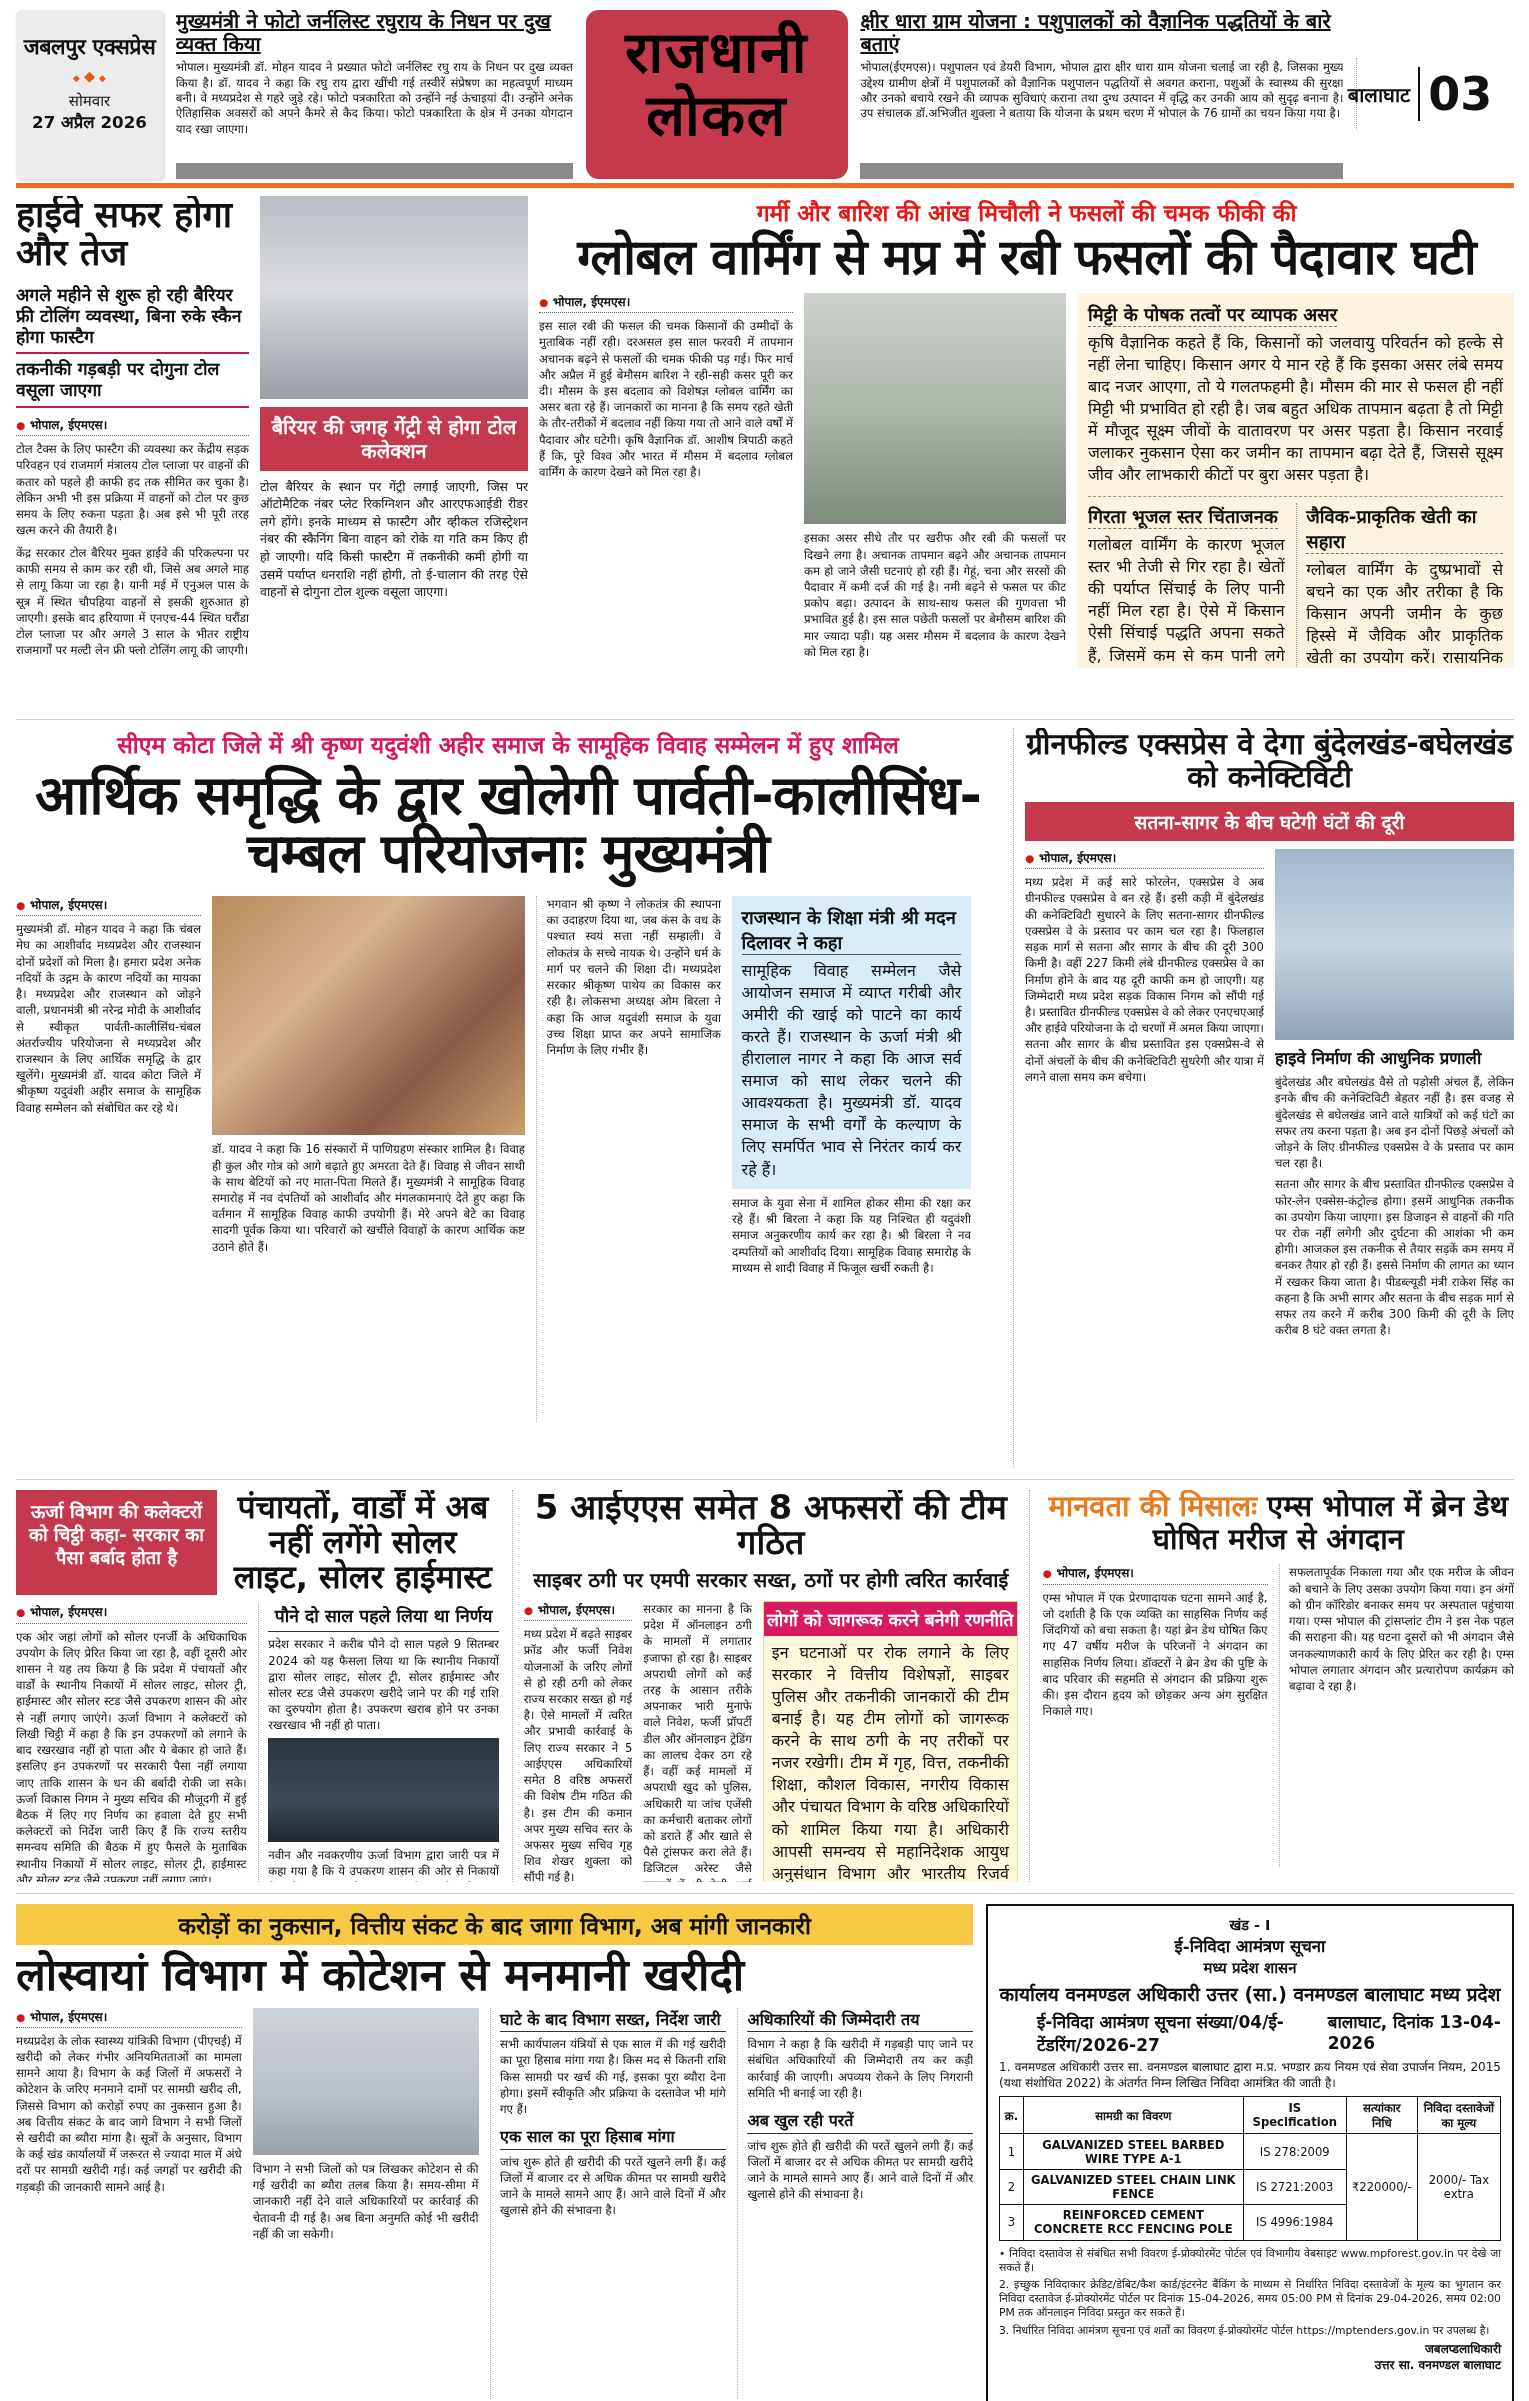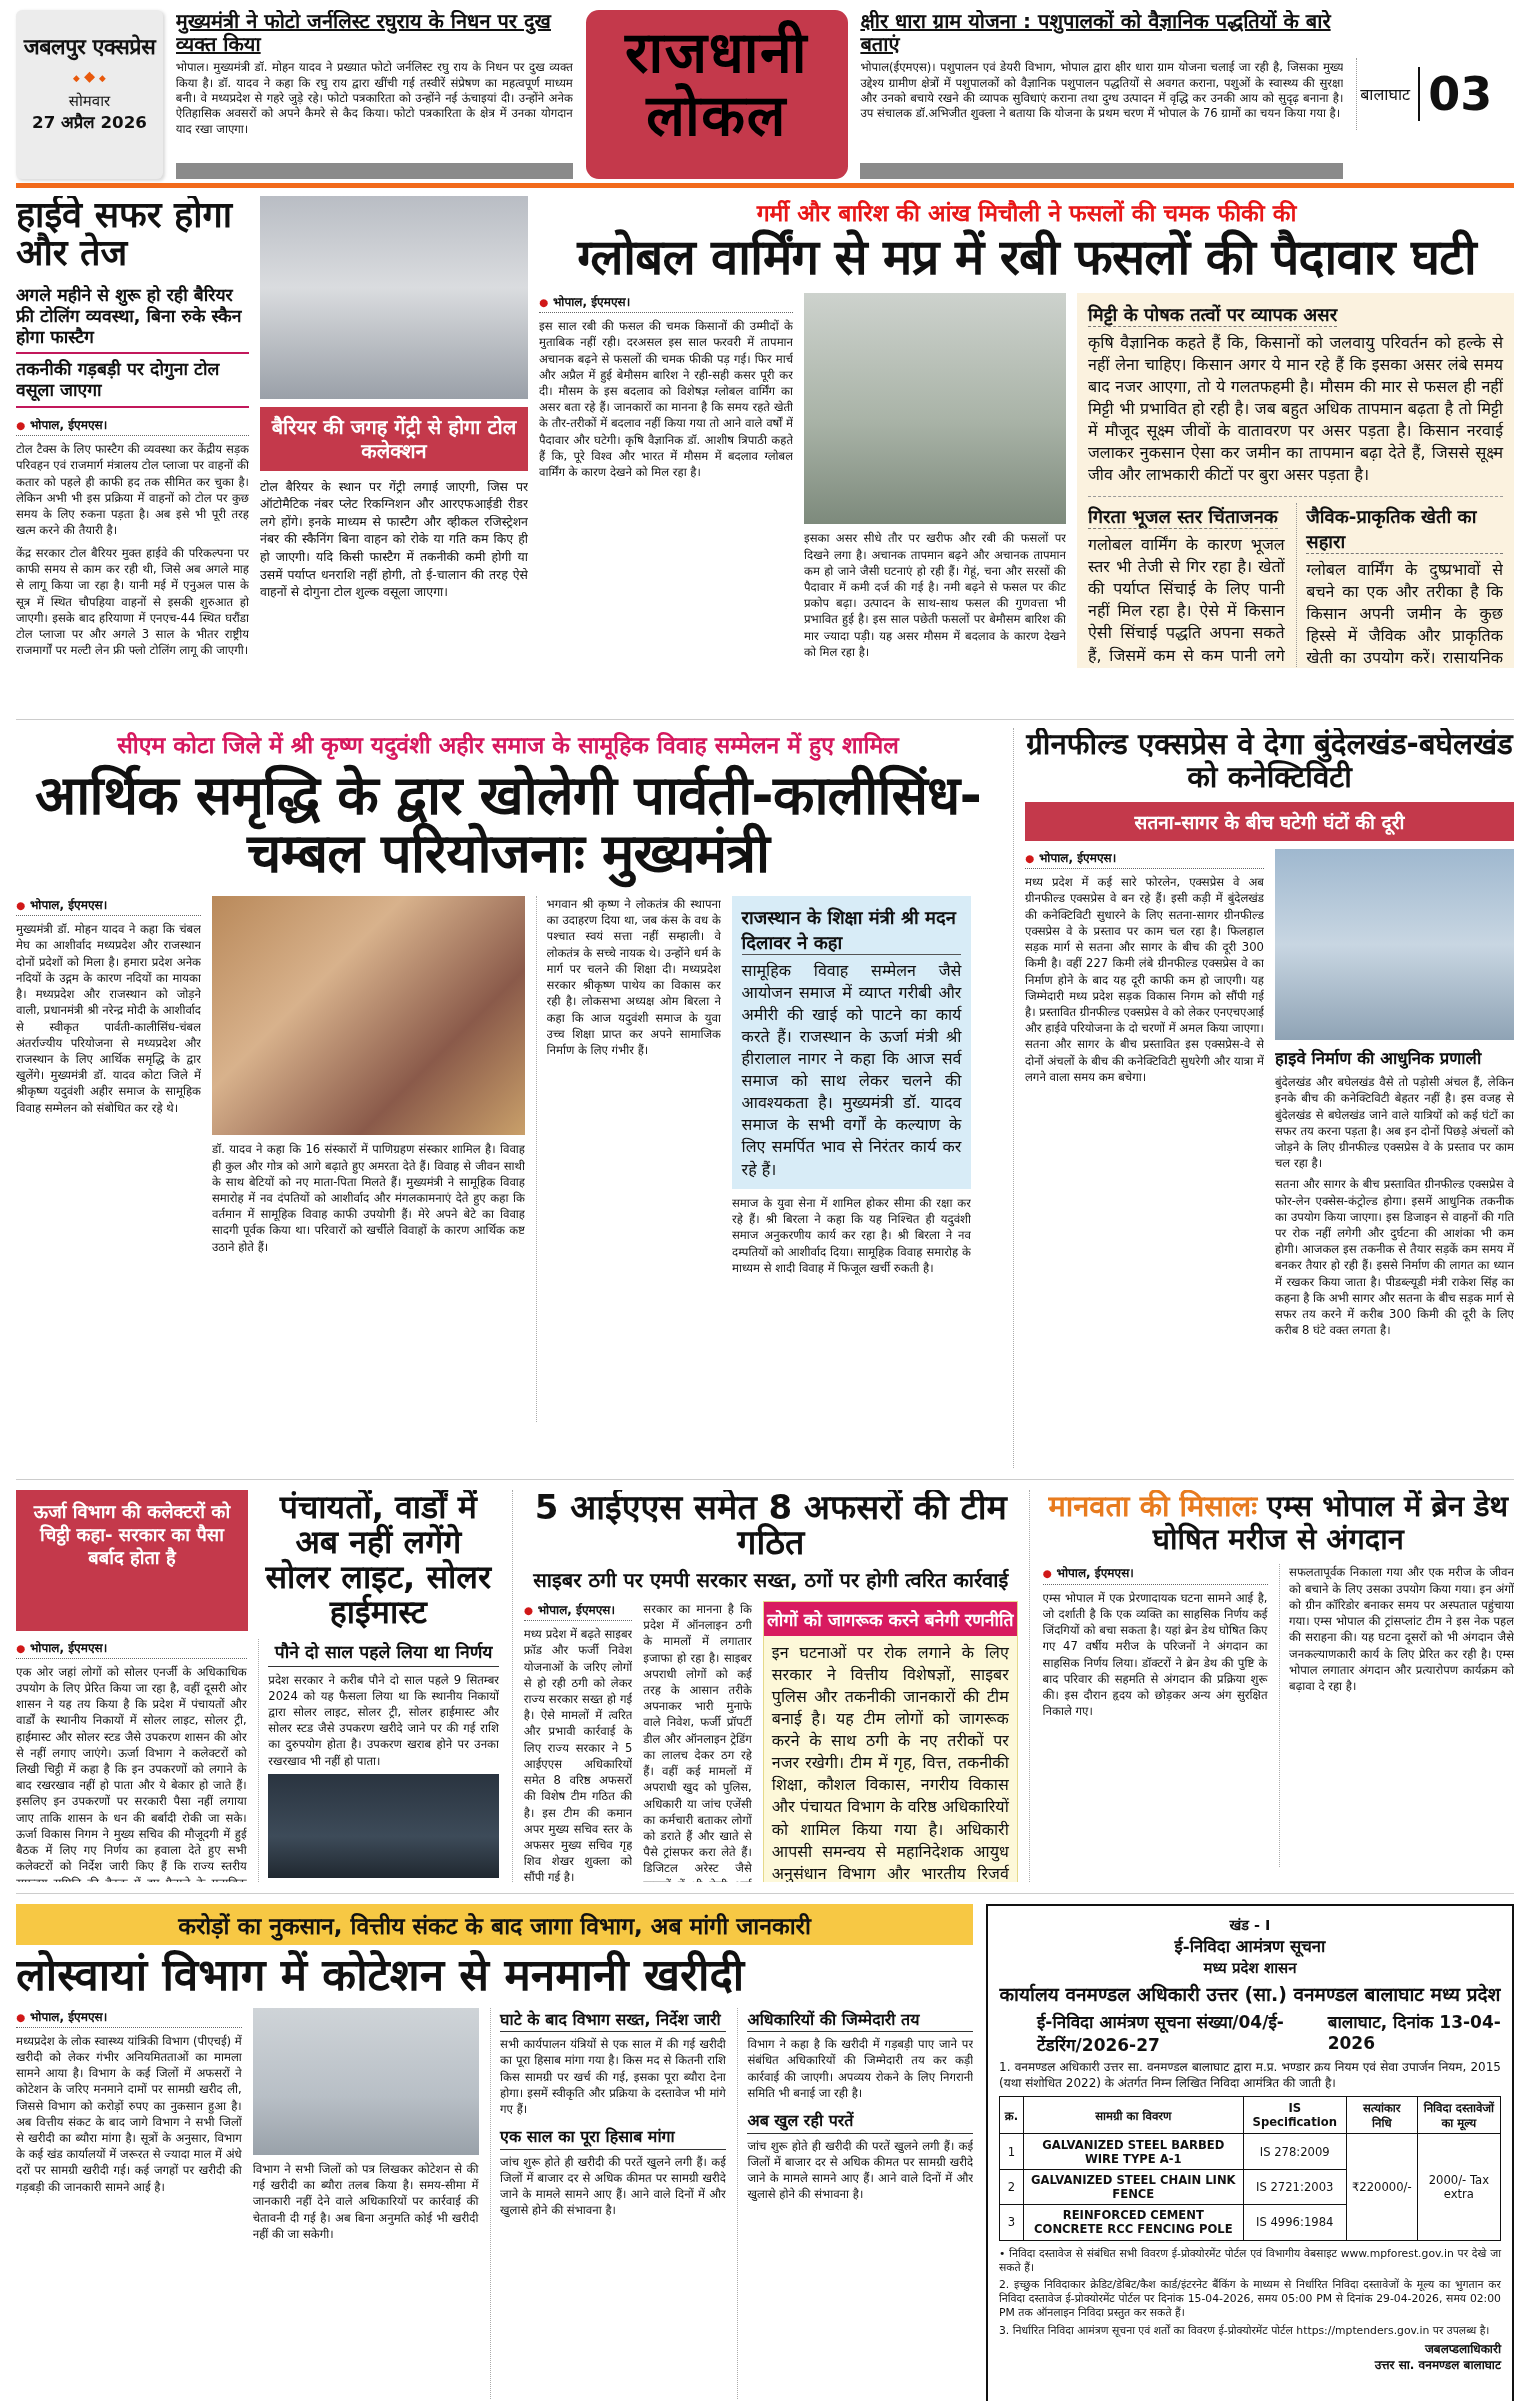--- a/index.html
+++ b/index.html
@@ -16,21 +16,21 @@
   .masthead .mday { font-size:15px; margin-top:3.2px; }
   .masthead .mdate { font-size:16.7px; font-weight:700; }
   .topstory { overflow:hidden; display:flex; flex-direction:column; }
   .ts-a { width:397px; } .ts-b { width:483px; }
   .ts-head { font-size:20px; font-weight:800; text-decoration:underline; line-height:1.15; margin-bottom:4.8px; }
   .ts-body { font-size:11.6px; line-height:1.32; text-align:justify; flex:1; overflow:hidden; }
   .graybar { height:16px; background:#8a8a8a; margin-top:4.8px; }
   .badge { width:262px; background:#c4394b; border-radius:12.8px; color:#000000; text-align:center; font-weight:700; padding-top:11px; }
   .badge div { font-size:57px; line-height:1.12; letter-spacing:1.6px; }
   .pageno { width:136px; display:flex; align-items:center; justify-content:flex-end; gap:8px; border-left:1.6px dotted #999; padding-left:8px; align-self:center; height:72px; }
-  .pageno .ploc { font-size:16px; font-weight:400; }
+  .pageno .ploc { font-size:20px; font-weight:700; }
   .pageno .pnum { font-size:46px; font-weight:800; border-left:2.4px solid #111; padding-left:8px; }
   .orange-rule { height:4.8px; background:#f26a1b; margin:4.8px 0 8px; }
 
   
   .byline { font-weight:700; font-size:12px; border-bottom:0.8px dotted #666; padding-bottom:2.4px; margin-bottom:4.8px; }
   .byline .dot { color:#d01818; font-size:10.4px; margin-right:4.8px; }
   .p { font-size:11.6px; line-height:1.4; text-align:justify; overflow:hidden; }
   .vsep { border-left:0.8px dotted #aaa; }
 
   
@@ -75,21 +75,21 @@
   .gf-row { display:flex; gap:11px; height:606px; }
   .gf-c1 { width:239px; overflow:hidden; }
   .gf-c2 { flex:1; overflow:hidden; }
   .express-photo { height:191px; background:linear-gradient(180deg,#9fb8cf,#c8d6e2 50%,#8fa3b5); margin-bottom:6.4px; }
   .gf-cap { font-size:16.7px; font-weight:800; margin-bottom:4.8px; }
 
   
   .row4 { display:flex; gap:12.8px; height:403px; margin-top:11px; border-top:0.8px solid #ccc; padding-top:9.6px; }
   .solar { width:483px; overflow:hidden; }
   .solar-hdr { display:flex; gap:9.6px; margin-bottom:8px; }
-  .solar-redbox { width:232px; background:#c4394b; color:#fff; font-weight:800; font-size:18.3px; line-height:1.25; text-align:center; padding:11px 6.4px; }
+  .solar-redbox { width:201px; background:#c4394b; color:#fff; font-weight:800; font-size:18.3px; line-height:1.25; text-align:center; padding:11px 6.4px; }
   .solar-head { flex:1; font-size:32px; font-weight:800; line-height:1.1; text-align:center; align-self:center; }
   .solar-row { display:flex; gap:11px; height:295px; }
   .solar-row > div { flex:1; overflow:hidden; }
   .solar-sub { font-size:17.5px; font-weight:800; text-align:center; border-bottom:1.6px solid #333; padding-bottom:3.2px; margin-bottom:4.8px; }
   .night-photo { height:104px; background:linear-gradient(180deg,#2a3440,#3d4b59 60%,#202830); margin:4.8px 0; }
   .cyber { width:518px; overflow:hidden; border-left:0.8px dotted #aaa; border-right:0.8px dotted #aaa; padding:0 11px; }
   .cyber-head { font-size:34px; font-weight:800; text-align:center; line-height:1.05; }
   .cyber-sub { font-size:20px; font-weight:800; text-align:center; margin:4.8px 0 8px; }
   .cyber-row { display:flex; gap:11px; height:303px; }
   .cyber-c1 { flex:1; overflow:hidden; }

